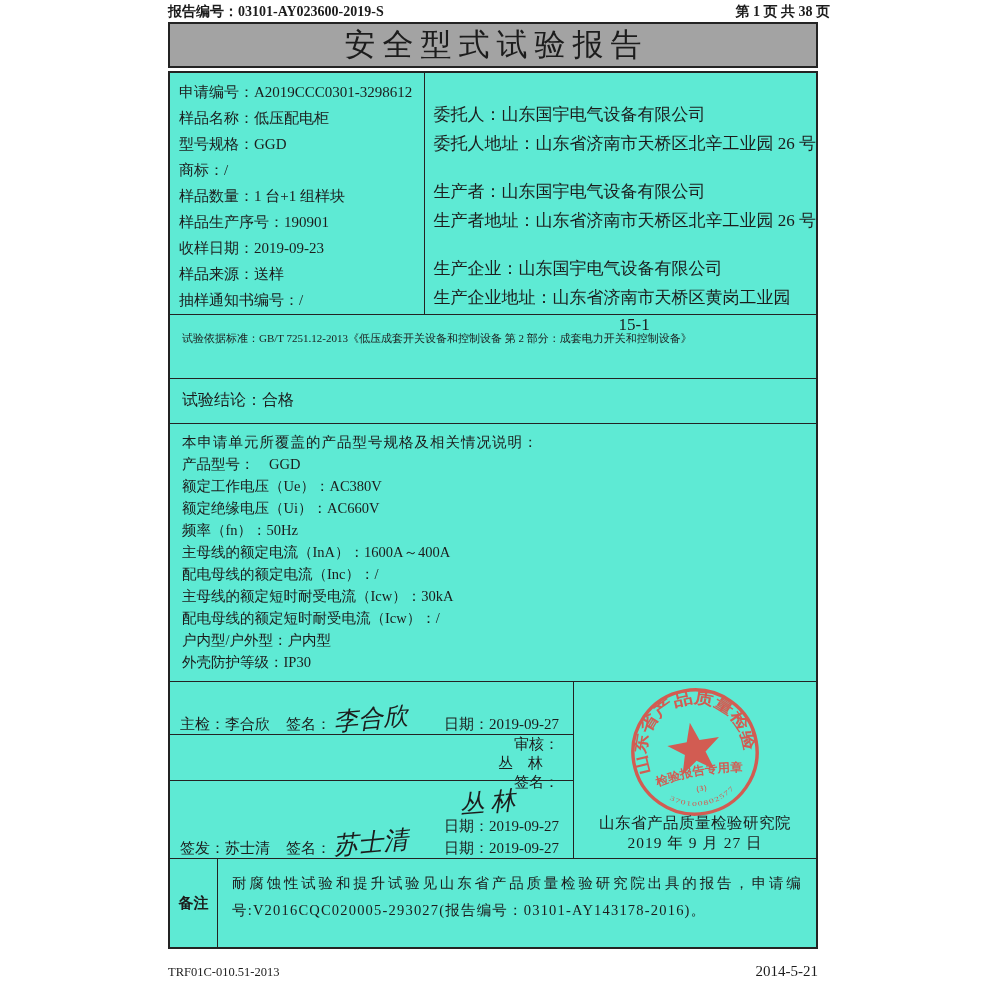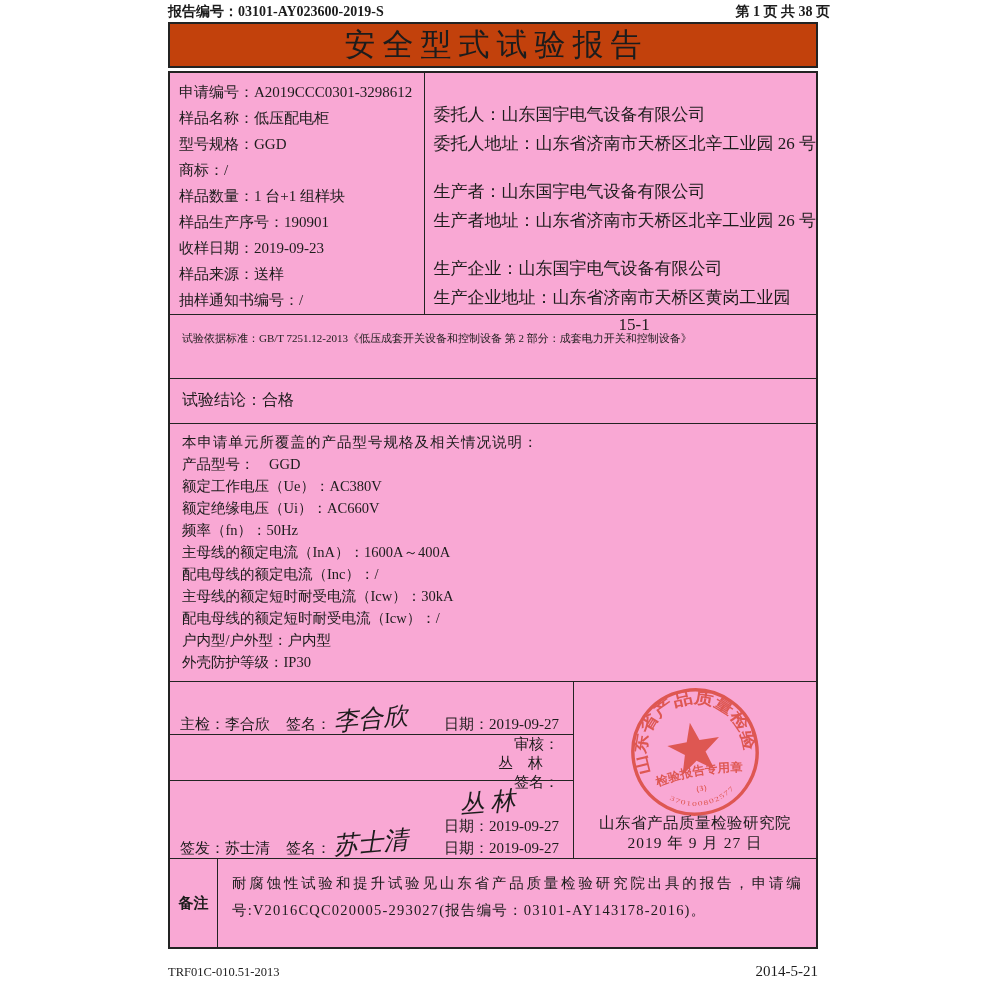--- a/index.html
+++ b/index.html
@@ -4,25 +4,25 @@
 <style>
   html,body{margin:0;padding:0;background:#ffffff;}
   body{width:1000px;height:1000px;position:relative;overflow:hidden;
        font-family:"Liberation Serif","DejaVu Serif",serif;color:#1c1c1c;}
   .page{position:absolute;left:168px;top:0;width:650px;}
 
   .doc-header{position:absolute;top:3px;left:0;width:662px;display:flex;
               justify-content:space-between;font-size:14px;font-weight:bold;}
 
   .title-box{position:absolute;top:22px;left:0;width:650px;height:46px;
-             border:2px solid #232323;box-sizing:border-box;background:#c2410c;
+             border:2px solid #232323;box-sizing:border-box;background:#a3a3a3;
              text-align:center;font-size:31px;letter-spacing:7px;line-height:42px;text-indent:7px;}
 
   .main-table{position:absolute;top:71px;left:0;width:650px;border:2px solid #232323;
-              box-sizing:border-box;background:#f9a8d4;}
+              box-sizing:border-box;background:#5eead4;}
   .sec{border-top:1.5px solid #232323;box-sizing:border-box;}
   .sec:first-child{border-top:none;}
 
   
   .sec-info{height:241px;display:flex;}
   .info-left{width:284px;border-right:1.5px solid #232323;box-sizing:border-box;
              padding:6px 0 0 9px;font-size:15px;}
   .info-left .iline{line-height:26px;white-space:nowrap;}
   .info-right{flex:1;padding:4px 0 0 9px;font-size:17px;margin-top:23px;}
   .info-right .iline{line-height:29px;white-space:nowrap;}

